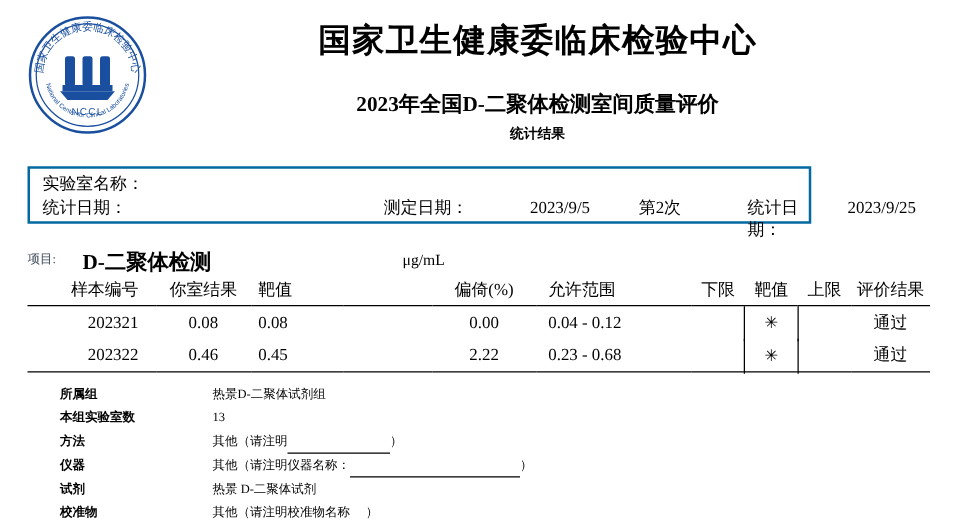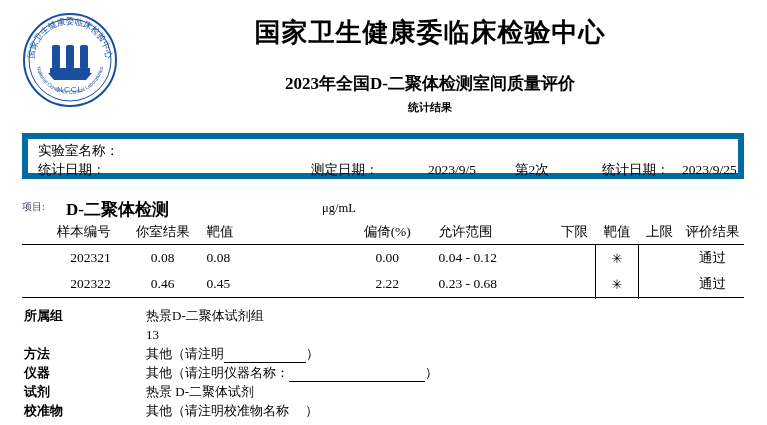--- a/index.html
+++ b/index.html
@@ -58,23 +58,23 @@
     font-size: 11px;
     font-weight: bold;
     line-height: 22px;
   }
 
   
   .info-box {
     position: absolute;
     left: 22px;
     top: 133px;
-    width: 722px;
+    width: 627px;
     height: 46px;
-    border: 6px solid #0369a1;
+    border: 2px solid #0369a1;
     box-sizing: border-box;
   }
   .info-row {
     position: absolute;
     font-size: 13.5px;
     line-height: 18px;
   }
   .r1 { left: 10px; top: 3px; }
   .r2 { left: 10px; top: 22px; }
   .r3 { left: 283px; top: 22px; }
@@ -176,24 +176,24 @@
     left: 50%;
     top: 50%;
     transform: translate(-50%, -50%);
     font-size: 13px;
     line-height: 1;
   }
 
   
   .footer {
     position: absolute;
-    left: 16px;
+    left: 40px;
     top: 306px;
     width: 722px;
-    font-size: 13px;
+    font-size: 10px;
   }
   .f-row {
     position: relative;
     height: 19px;
     line-height: 19px;
   }
   .f-label {
     position: absolute;
     left: 8px;
     top: 0;
@@ -319,20 +319,21 @@
       </tbody>
     </table>
   </div>
 
   <div class="footer">
     <div class="f-row">
       <span class="f-label">所属组</span>
       <span class="f-value">热景D-二聚体试剂组</span>
     </div>
     <div class="f-row">
+      <span class="f-label">本组实验室数</span>
       <span class="f-value">13</span>
     </div>
     <div class="f-row">
       <span class="f-label">方法</span>
       <span class="f-value"><span>其他（请注明</span><span class="blank w1"></span><span>）</span></span>
     </div>
     <div class="f-row">
       <span class="f-label">仪器</span>
       <span class="f-value"><span>其他（请注明仪器名称：</span><span class="blank w2"></span><span>）</span></span>
     </div>

